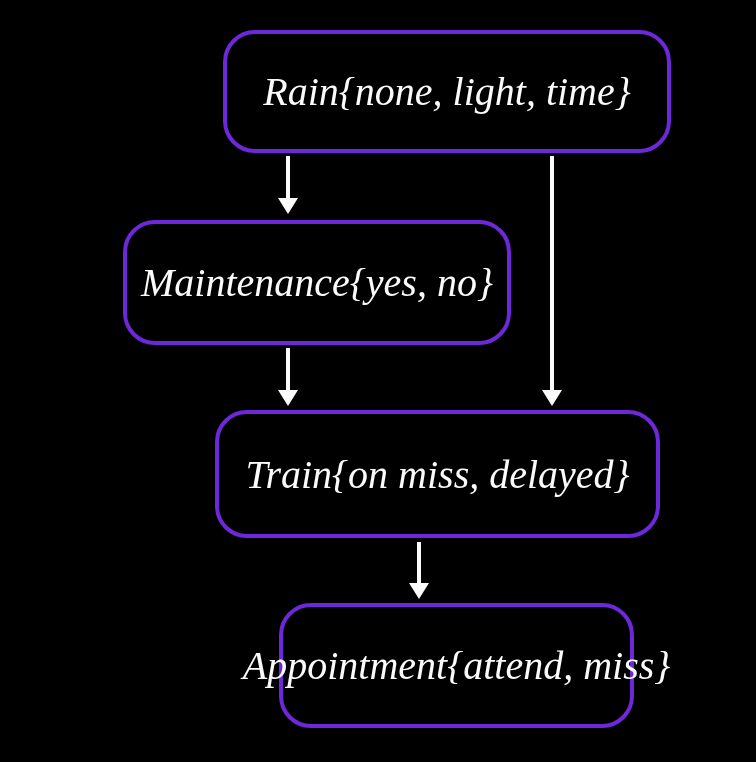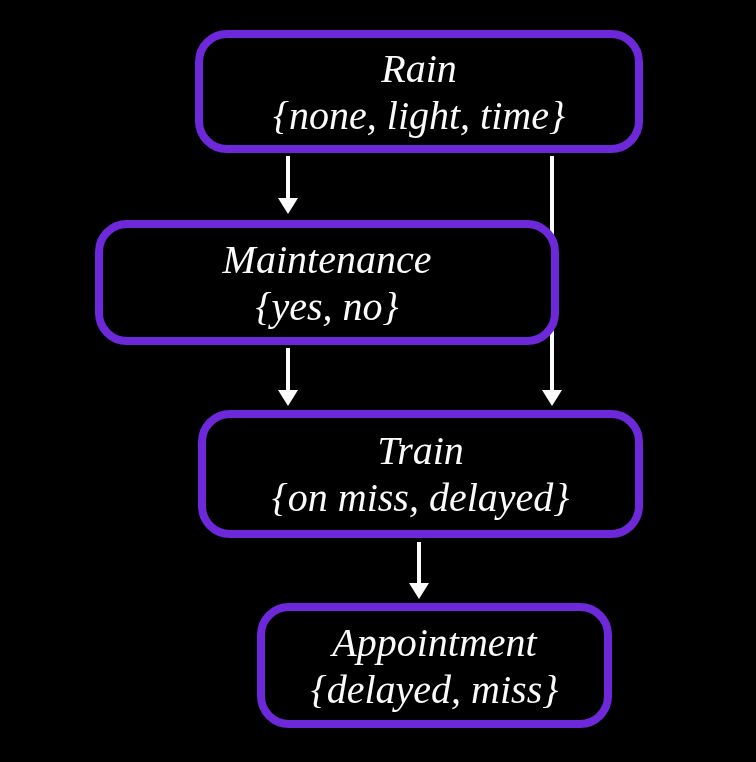--- a/index.html
+++ b/index.html
@@ -18,38 +18,38 @@
   .edges-layer {
     position: absolute;
     left: 0;
     top: 0;
     width: 756px;
     height: 762px;
   }
   .node {
     position: absolute;
     box-sizing: border-box;
-    border: 8px solid #6d28d9;
+    border: 4px solid #6d28d9;
     border-radius: 32px;
     background: #000000;
     display: flex;
-    flex-direction: column;
     align-items: center;
     justify-content: center;
     color: #fbfbfb;
     font-style: italic;
     font-size: 40px;
     line-height: 47px;
     text-align: center;
     white-space: nowrap;
+    margin-left: 28px;
   }
   .node-rain        { left: 195px; top:  30px; width: 448px; height: 123px; }
-  .node-maintenance { left:  95px; top: 220px; width: 464px; height: 125px; text-align: center; }
-  .node-train       { left: 198px; top: 410px; width: 445px; height: 128px; }
-  .node-appointment { left: 257px; top: 603px; width: 355px; height: 125px; }
+  .node-maintenance { left:  95px; top: 220px; width: 388px; height: 125px; text-align: center; }
+  .node-train       { left: 187px; top: 410px; width: 445px; height: 128px; }
+  .node-appointment { left: 251px; top: 603px; width: 355px; height: 125px; }
 </style>
 </head>
 <body>
 
 <div class="canvas">
 
   <svg class="edges-layer" viewBox="0 0 756 762" xmlns="http://www.w3.org/2000/svg">
 
     <g>
       <line x1="288" y1="156" x2="288" y2="199" stroke="#fbfbfb" stroke-width="4"></line>
@@ -82,16 +82,16 @@
     <div>{yes, no}</div>
   </div>
 
   <div class="node node-train">
     <div>Train</div>
     <div>{on miss, delayed}</div>
   </div>
 
   <div class="node node-appointment">
     <div>Appointment</div>
-    <div>{delayed, miss}</div>
+    <div>{attend, miss}</div>
   </div>
 
 </div>
 
 </body></html>

